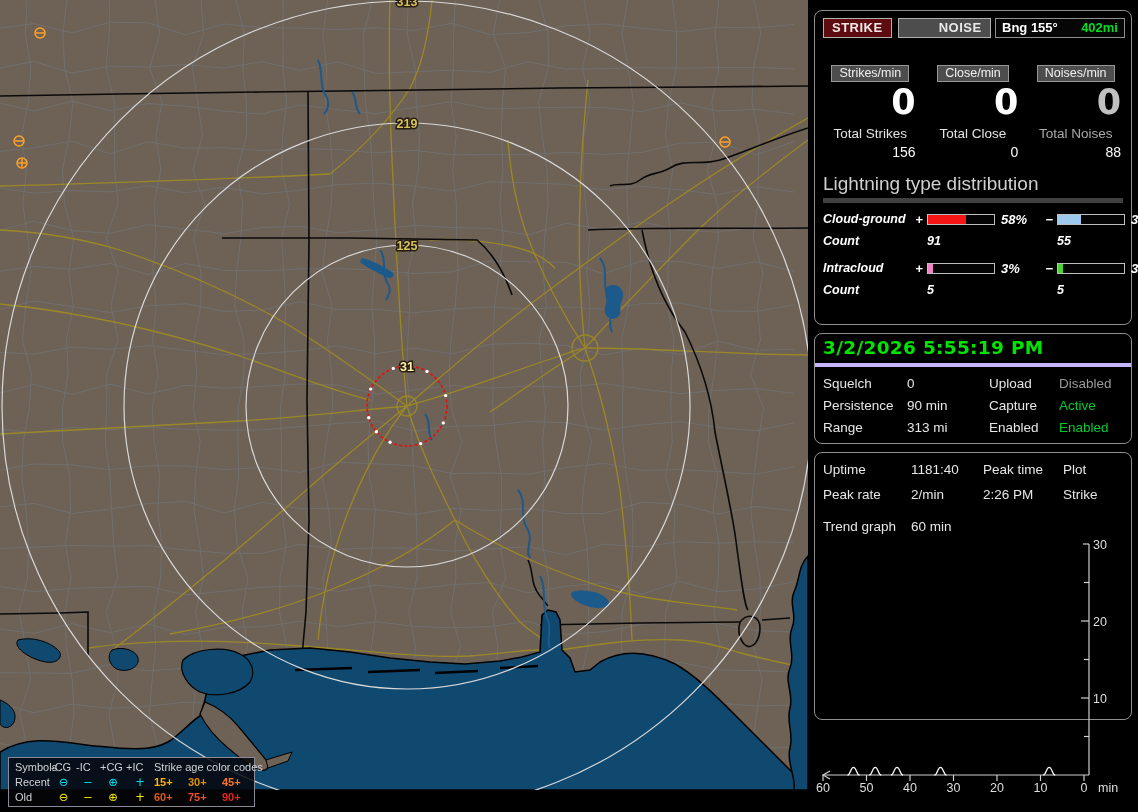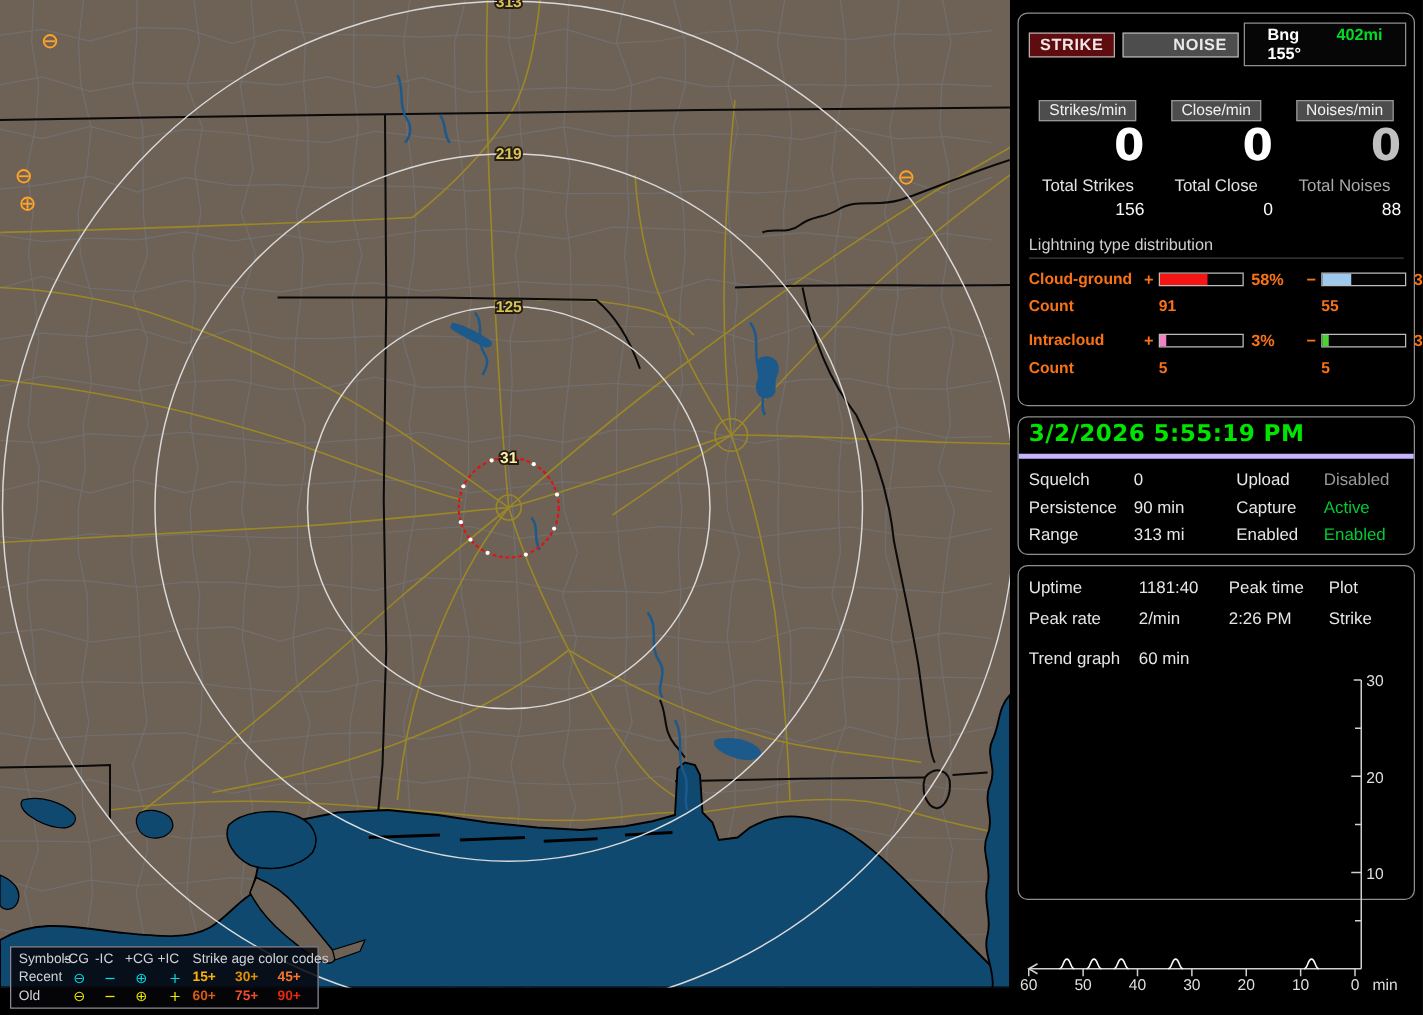--- a/index.html
+++ b/index.html
@@ -31,43 +31,43 @@
   .box-clock { top:333px; height:111px; }
   .box-trend { top:452px; height:268px; }
 
   
   .hdr-row { display:flex; align-items:center; margin:7px 6px 0 8px; }
   .btn { font-weight:bold; font-size:13px; letter-spacing:.5px; padding:1px 8px 2px;
          border:1px solid #b0b0b0; cursor:default; }
   .btn-strike { background:#5e0c0f; color:#f2e6e6; }
   .btn-noise  { background:#4d4d4d; color:#e9e9e9; margin-left:6px;padding-left:40px; }
   .bng-badge { margin-left:auto; width:130px; display:flex; justify-content:space-between;
-               background:#060606; border:1px solid #8f8f8f; padding:1px 18px 2px;
+               background:#060606; border:1px solid #8f8f8f; padding:1px 6px 2px;
                font-weight:bold; font-size:13px; }
   .bng-label { color:#ffffff; }
   .bng-dist  { color:#00dd24; }
 
   
   .counters { display:grid; grid-template-columns:1fr 1fr 1fr; column-gap:12px;
               margin:27px 10px 0 10px; }
   .counter-col { display:flex; flex-direction:column; }
   .chip { align-self:center; background:#4d4d4d; border:1px solid #979797; color:#f0f0f0;
           font-size:12.5px; padding:0 7px 1px; }
   .big-zero { font-family:"DejaVu Sans", sans-serif; font-weight:bold; font-size:35px;
               line-height:1.05; text-align:right; color:#ffffff; margin-top:2px; }
   .total-label { text-align:center; font-size:13.5px; margin-top:5px; color:#e2e2e2; }
   .total-value { text-align:right; font-size:14px; margin-top:3px; color:#fafafa; }
   .dim-col .big-zero { color:#c0c0c0; }
   .dim-col .total-label { color:#a9a9a9; }
 
   
   .dist { margin:13px 8px 0 8px; }
-  .dist-title { color:#cfcfcf; font-size:13px; padding-bottom:3px; border-bottom:1px solid #404040; }
+  .dist-title { color:#cfcfcf; font-size:19px; padding-bottom:3px; border-bottom:5px solid #404040; }
   .dist-row { display:grid; grid-template-columns:88px 16px 70px 44px 16px 70px auto;
-              align-items:center; margin-top:9px; font-weight:bold; font-size:12.5px; color:#f97316; }
+              align-items:center; margin-top:9px; font-weight:bold; font-size:12.5px; color:#ffffff;font-style:italic; }
   .dist-count { margin-top:7px; }
   .sign { text-align:center; font-size:13px; }
   .bar { width:68px; height:11px; border:1px solid #bdbdbd; background:#040404; }
   .bar .fill { height:100%; }
   .pct { padding-left:4px; font-size:13px; }
 
   
   .clock-time { font-family:"DejaVu Sans", sans-serif; font-weight:bold; font-size:18.5px;
                 color:#00e400; padding:3px 8px 5px; border-bottom:4px solid #c4b5fd;
                 letter-spacing:.3px; }

